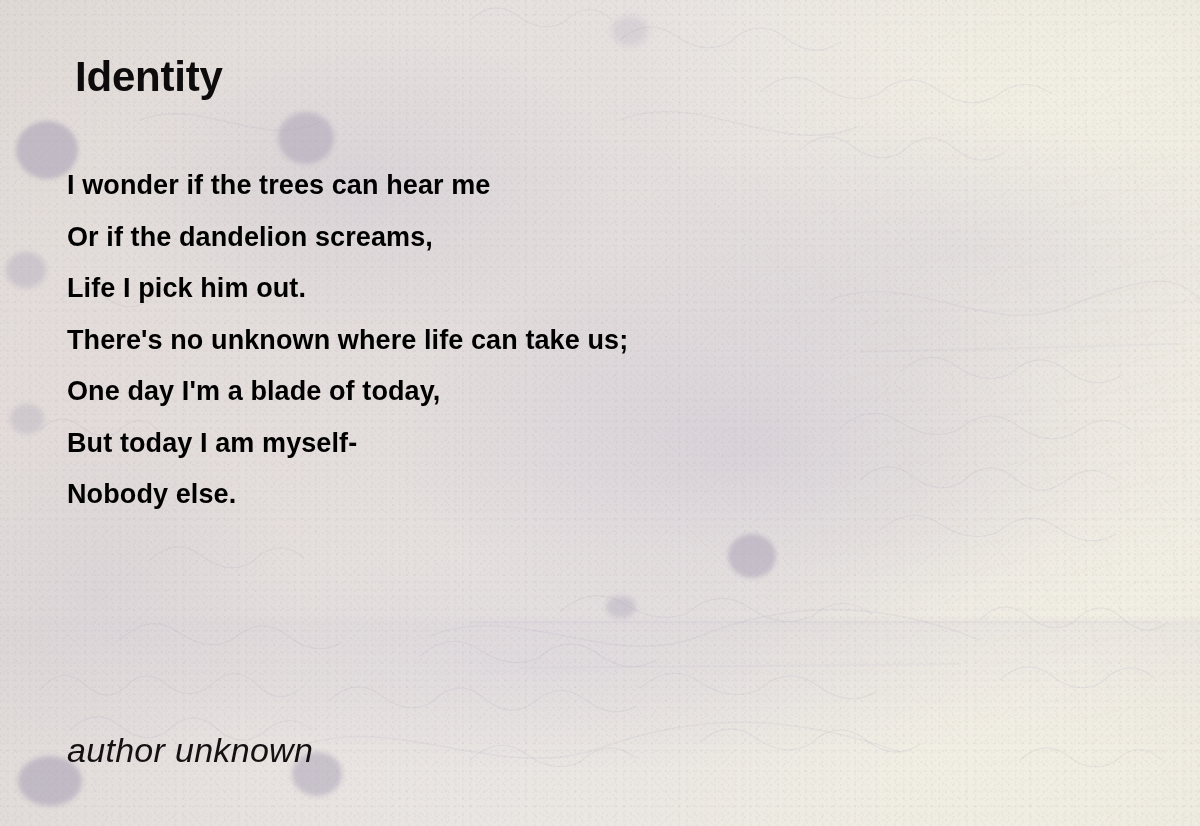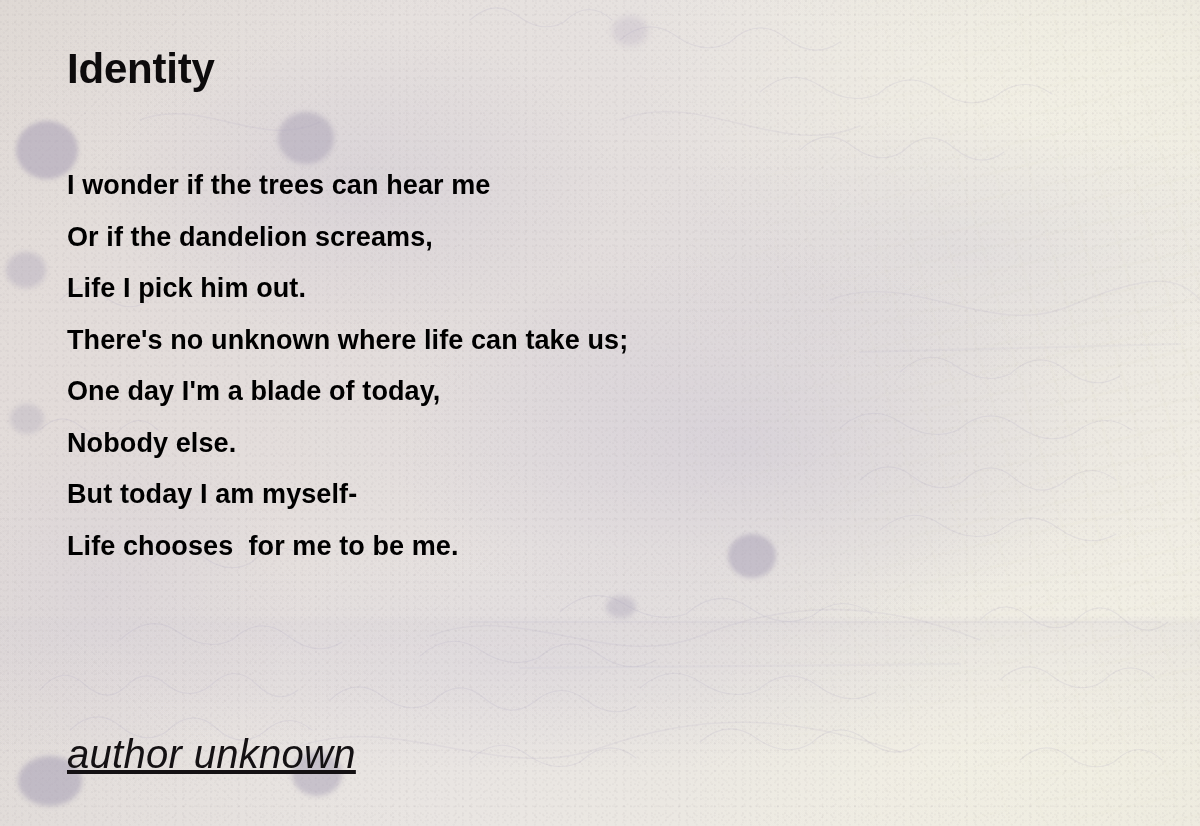--- a/index.html
+++ b/index.html
@@ -124,21 +124,21 @@
     left: 67px;
     top: 0;
     width: 1060px;
     height: 826px;
   }
 
   #poem-title {
     position: absolute;
     top: 48px;
     left: 0;
-    margin: 0;
+    margin: 8px;
     font-size: 42px;
     font-weight: bold;
     line-height: 1;
     letter-spacing: -0.2px;
     color: #0d0b0c;
     white-space: pre;
   }
 
   #poem-body {
     position: absolute;
@@ -153,28 +153,27 @@
     line-height: 51.5px;
     letter-spacing: 0.1px;
     color: #000000;
     white-space: pre;
   }
 
   #poem-attribution {
     position: absolute;
     top: 730px;
     left: 0;
-    font-size: 40px;
+    font-size: 34px;
     font-weight: normal;
     font-style: italic;
     line-height: 1.2;
     letter-spacing: 0.3px;
     color: #141113;
     white-space: pre;
-    text-decoration: underline;
   }
 </style>
 </head>
 <body>
 
 <div id="poem-card">
 
   <div class="bg-layer" id="bg-base"></div>
   <div class="bg-layer" id="bg-stain"></div>
   <div class="bg-layer" id="bg-band"></div>
@@ -240,21 +239,20 @@
   <div id="text-block">
 
     <h1 id="poem-title">Identity</h1>
 
     <div id="poem-body">
         <div class="poem-line">I wonder if the trees can hear me</div>
         <div class="poem-line">Or if the dandelion screams,</div>
         <div class="poem-line">Life I pick him out.</div>
         <div class="poem-line">There's no unknown where life can take us;</div>
         <div class="poem-line">One day I'm a blade of today,</div>
+        <div class="poem-line">But today I am myself-</div>
         <div class="poem-line">Nobody else.</div>
-        <div class="poem-line">But today I am myself-</div>
-        <div class="poem-line">Life chooses  for me to be me.</div>
       </div>
 
     <div id="poem-attribution">author unknown</div>
   </div>
 
 </div>
 
 </body></html>

